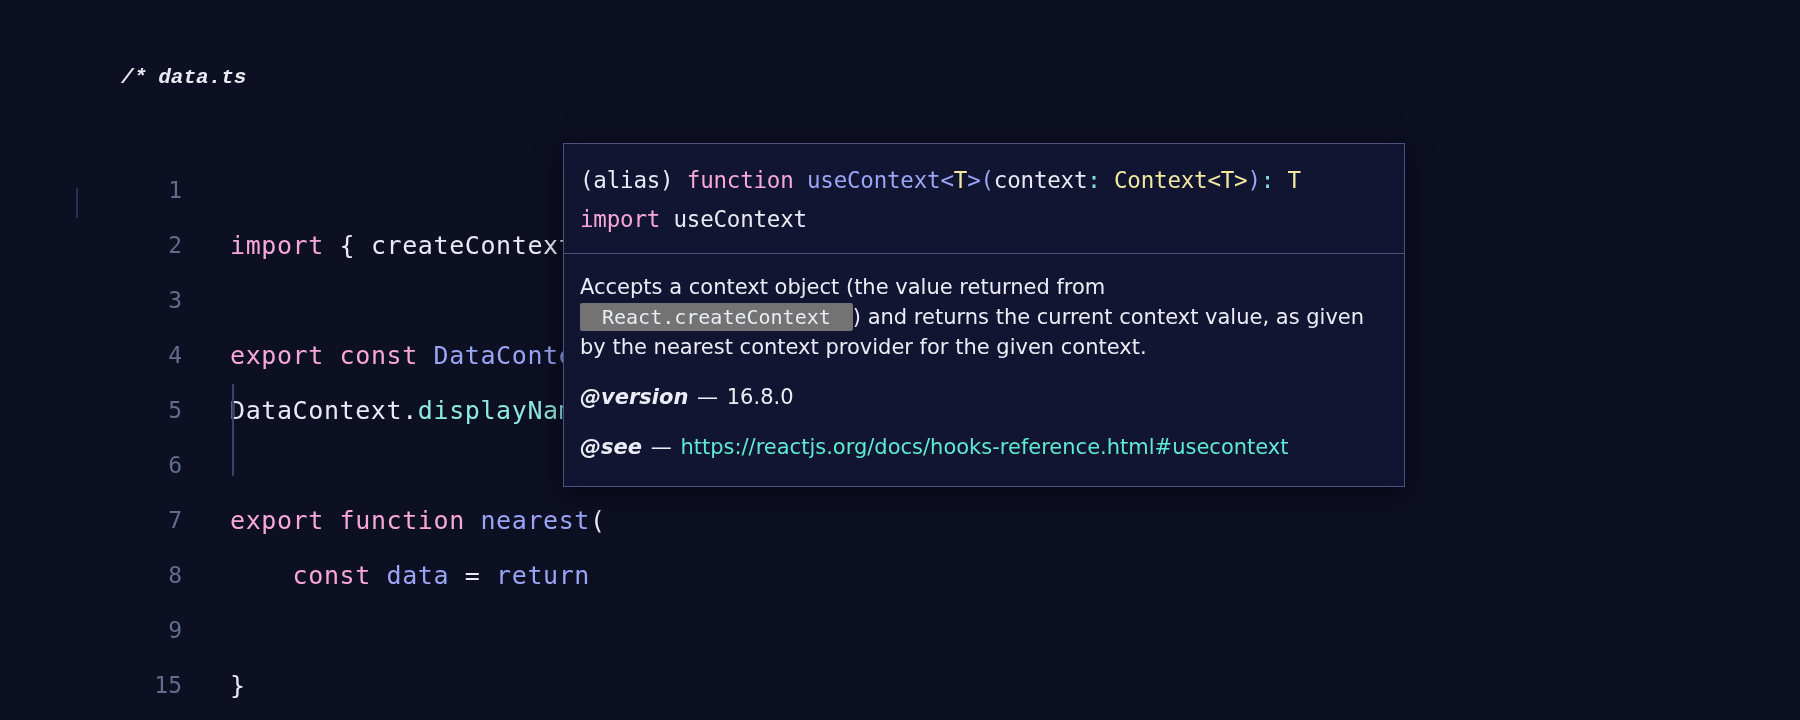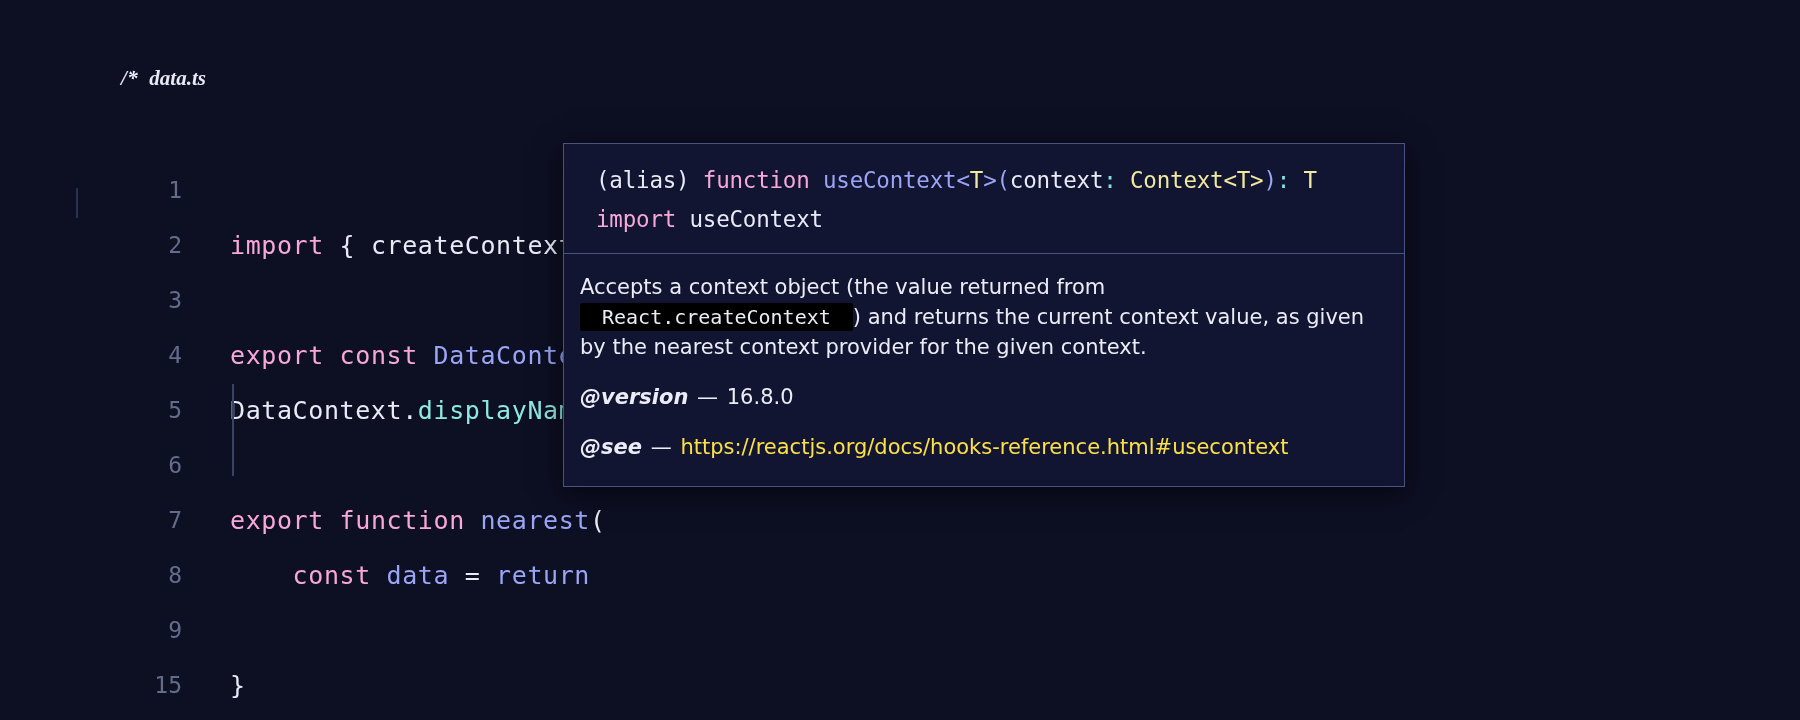--- a/index.html
+++ b/index.html
@@ -7,21 +7,21 @@
     width: 1800px; height: 720px;
     background: #0d0f23;
     font-family: "DejaVu Sans Mono", monospace;
     overflow: hidden;
   }
   #root { position: relative; width: 1800px; height: 720px; background: #0d0f23; }
 
   
   .file-label {
     position: absolute; left: 121px; top: 66px;
-    font-family: Liberation Serif, serif;
+    font-family: Liberation Mono, monospace;
     font-size: 21px; color: #e8e9f3; white-space: nowrap;
   }
   .file-label .slash { font-style: italic; font-weight: 700; letter-spacing: .5px; }
   .file-label .fname { font-style: italic; font-weight: 700; margin-left: 11px; }
 
   
   .code { position: absolute; left: 0; top: 108px; width: 1800px; }
   .line { position: relative; height: 55px; line-height: 55px; white-space: pre; }
   .gutter {
     position: absolute; left: 120px; width: 62px; text-align: right;
@@ -62,49 +62,49 @@
   
   .tooltip {
     position: absolute; left: 563px; top: 143px;
     width: 842px;
     background: #121531;
     border: 1px solid #4a5280;
     box-shadow: 0 6px 26px rgba(0,0,0,.55);
     z-index: 40;
   }
   .tt-sig {
-    padding: 20px 16px 18px 32px;
+    padding: 20px 16px 18px 16px;
     border-bottom: 1px solid #4a5280;
     font-family: "DejaVu Sans Mono", monospace;
     font-size: 22.5px; line-height: 1.45;
     letter-spacing: -.2px;
     white-space: pre;
     color: #e9eaf6;
   }
   .tt-sig .row2 { display: block; margin-top: 6px; }
   .tt-body {
     padding: 19px 16px 24px 16px;
     font-family: "DejaVu Sans", sans-serif;
     font-size: 21px;
     line-height: 1.42;
     color: #ebecf5;
   }
   .tt-body p { margin-bottom: 20px; }
   .tt-body p:last-child { margin-bottom: 0; }
   .inline-code {
     font-family: "DejaVu Sans Mono", monospace;
-    background: #000000;
+    background: #737373;
     padding: 2px 22px;
     font-size: 20px;
     border-radius: 2px;
     color: #ebecf5;
   }
   .tag { font-style: italic; font-weight: 700; text-align: right; }
   .dash { padding: 0 2px; }
-  .tt-link { color: #fde047; text-decoration: none; }
+  .tt-link { color: #5eead4; text-decoration: none; }
 </style>
 </head>
 <body>
 
 <div id="root">
 
   <div class="file-label">
     <span class="slash">/*</span><span class="fname">data.ts</span>
   </div>
 

